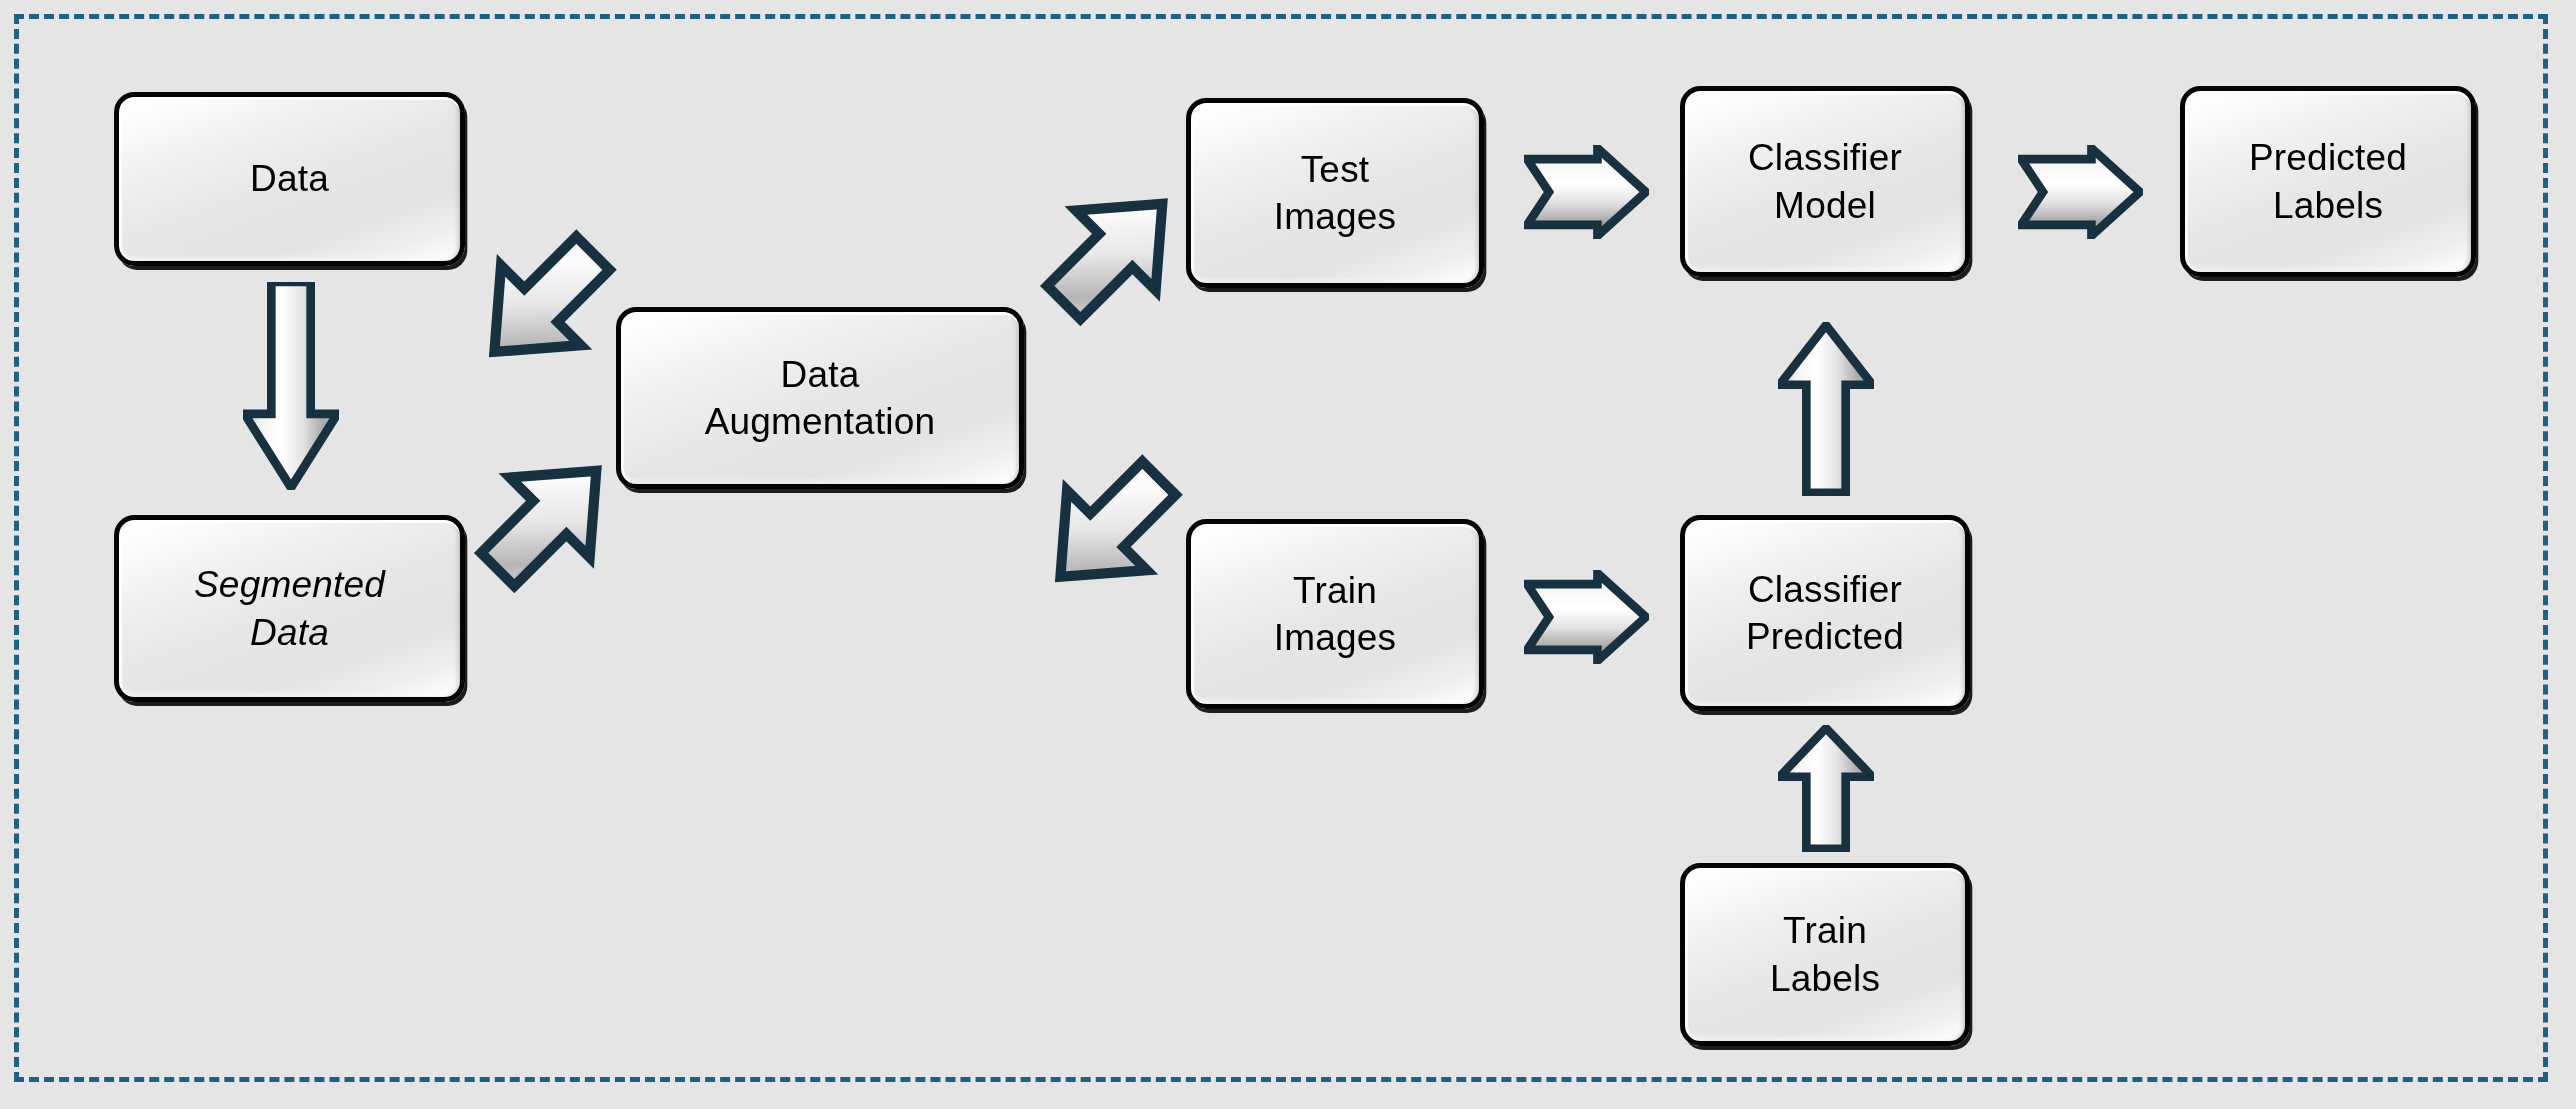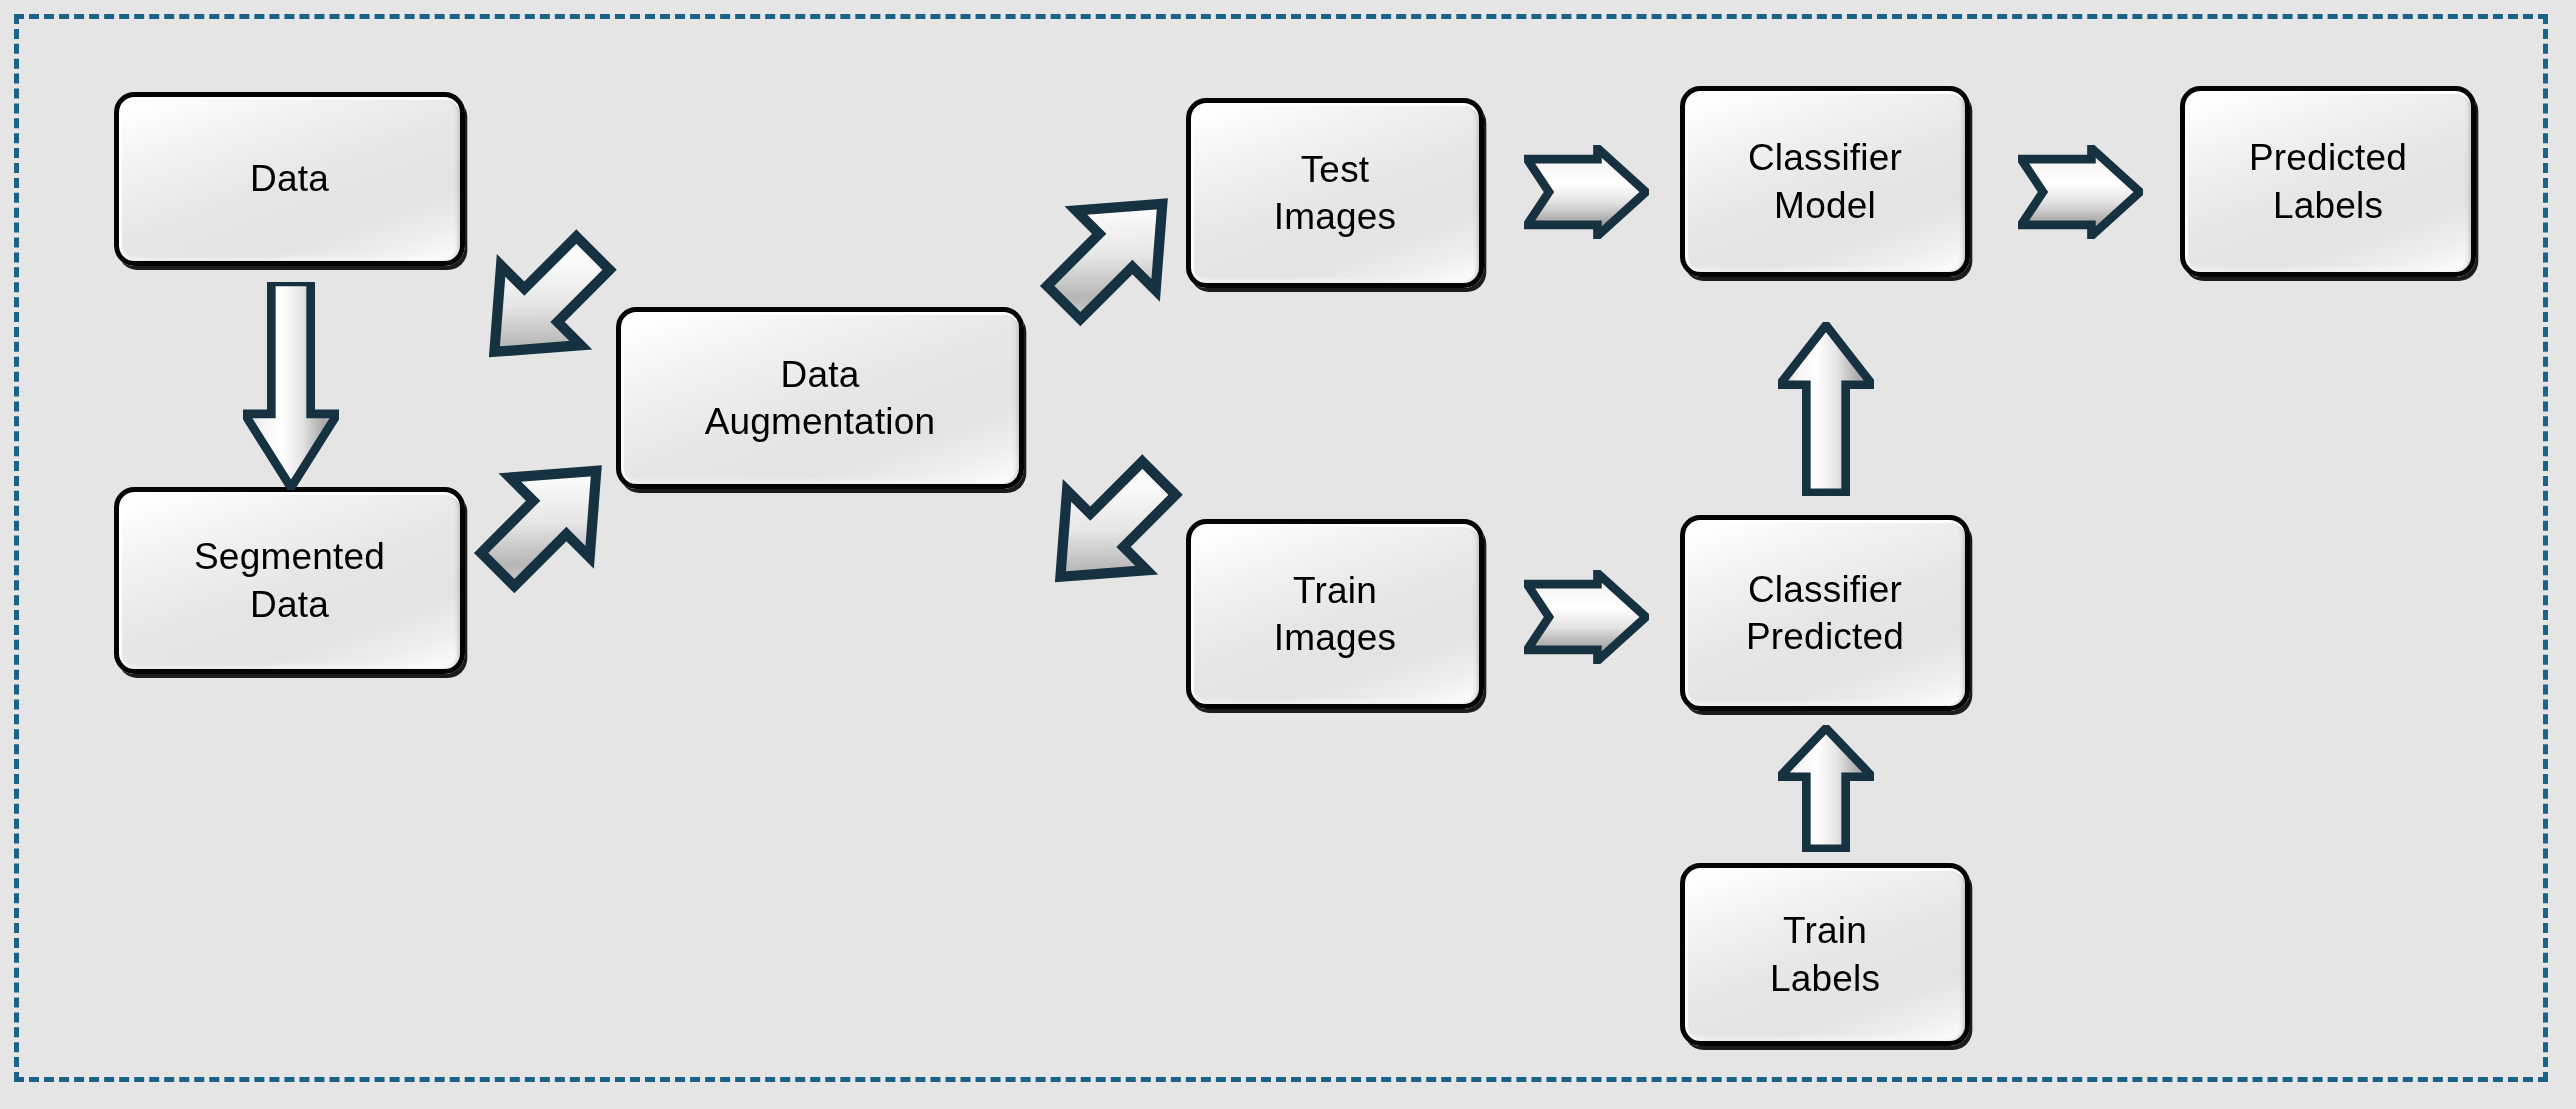--- a/index.html
+++ b/index.html
@@ -75,21 +75,21 @@
 <body>
 
 <div id="canvas">
 
   <div id="frame"></div>
 
   <div class="node" style="left:114px; top:92px; width:351px; height:174px;">
     <span class="ln">Data</span>
   </div>
 
-  <div class="node" style="left:114px; top:487px; width:351px; height:187px;">
+  <div class="node" style="left:114px; top:515px; width:351px; height:187px;font-style:italic;">
     <span class="ln">Segmented</span>
     <span class="ln">Data</span>
   </div>
 
   <div class="node" style="left:616px; top:307px; width:408px; height:182px;">
     <span class="ln">Data</span>
     <span class="ln">Augmentation</span>
   </div>
 
   <div class="node" style="left:1186px; top:98px; width:298px; height:190px;">

